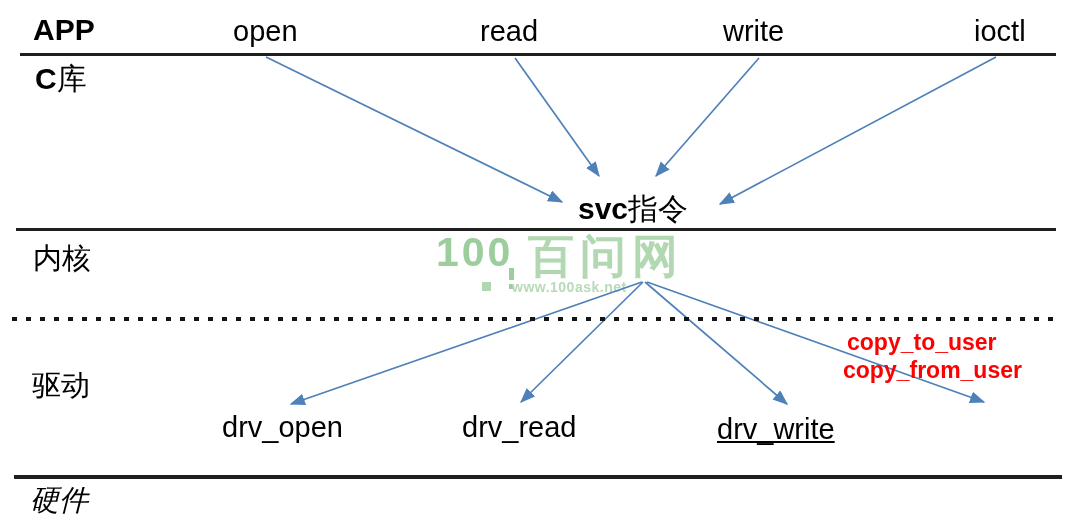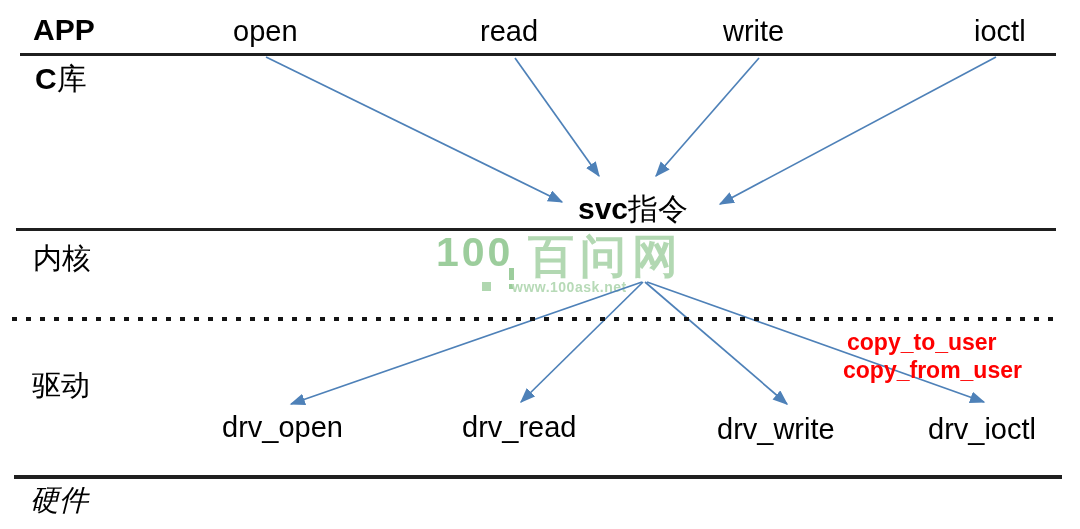--- a/index.html
+++ b/index.html
@@ -75,19 +75,18 @@
   <div class="lbl fn" style="left:480px;top:15px;">read</div>
   <div class="lbl fn" style="left:723px;top:15px;text-align:right;">write</div>
   <div class="lbl fn" style="left:974px;top:15px;">ioctl</div>
 
   <div class="lbl mix" style="left:578px;top:189px;">
     <span class="latin">svc</span><span class="cjk">指令</span>
   </div>
 
   <div class="lbl fn" style="left:222px;top:411px;">drv_open</div>
   <div class="lbl fn" style="left:462px;top:411px;">drv_read</div>
-  <div class="lbl fn" style="left:717px;top:413px;">drv_write</div>
-  <div class="lbl fn" style="left:928px;top:413px;">drv_ioctl</div>
+  <div class="lbl fn" style="left:717px;top:413px;text-decoration:underline;">drv_write</div>
 
   <div class="lbl red" style="left:847px;top:329px;">copy_to_user</div>
   <div class="lbl red" style="left:843px;top:357px;">copy_from_user</div>
 
 </div>
 
 </body></html>

